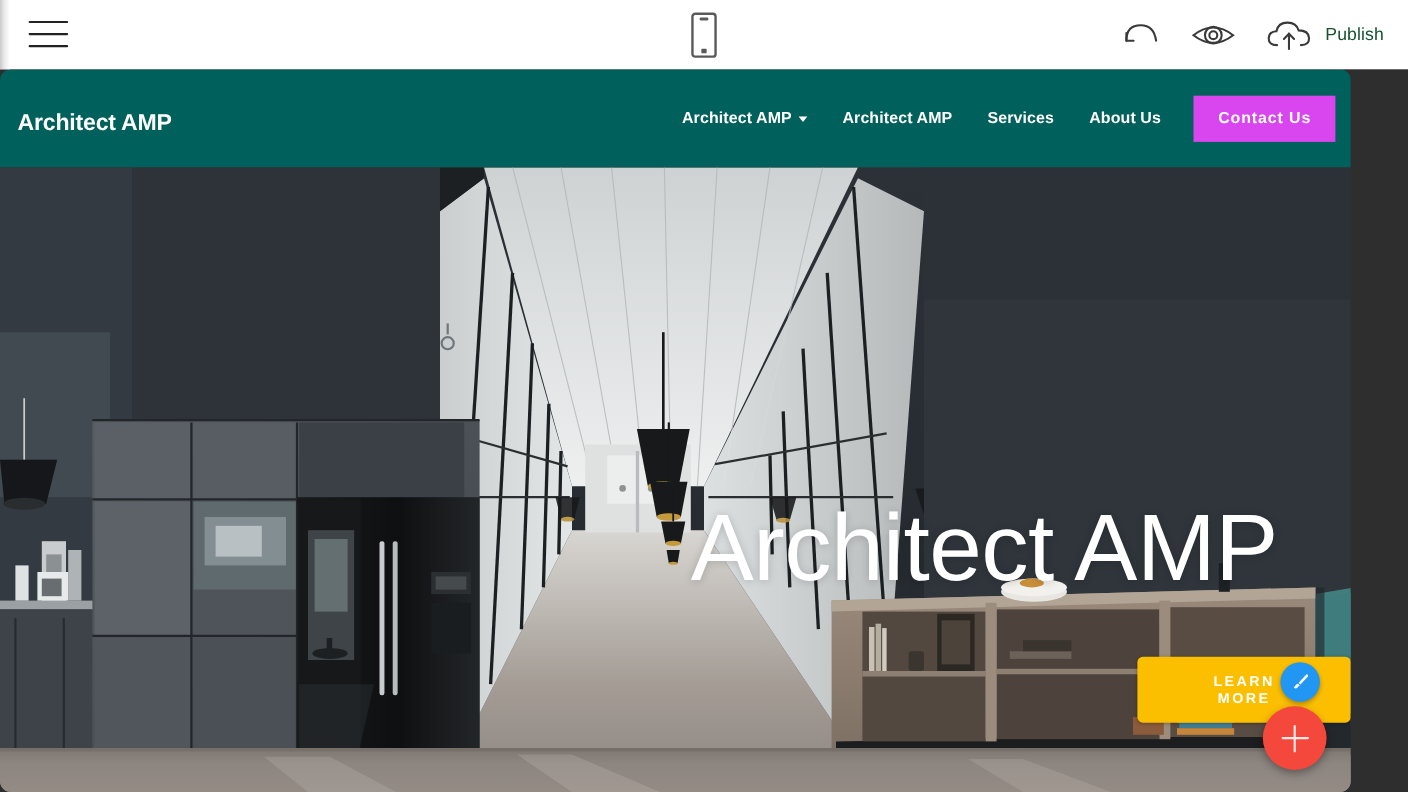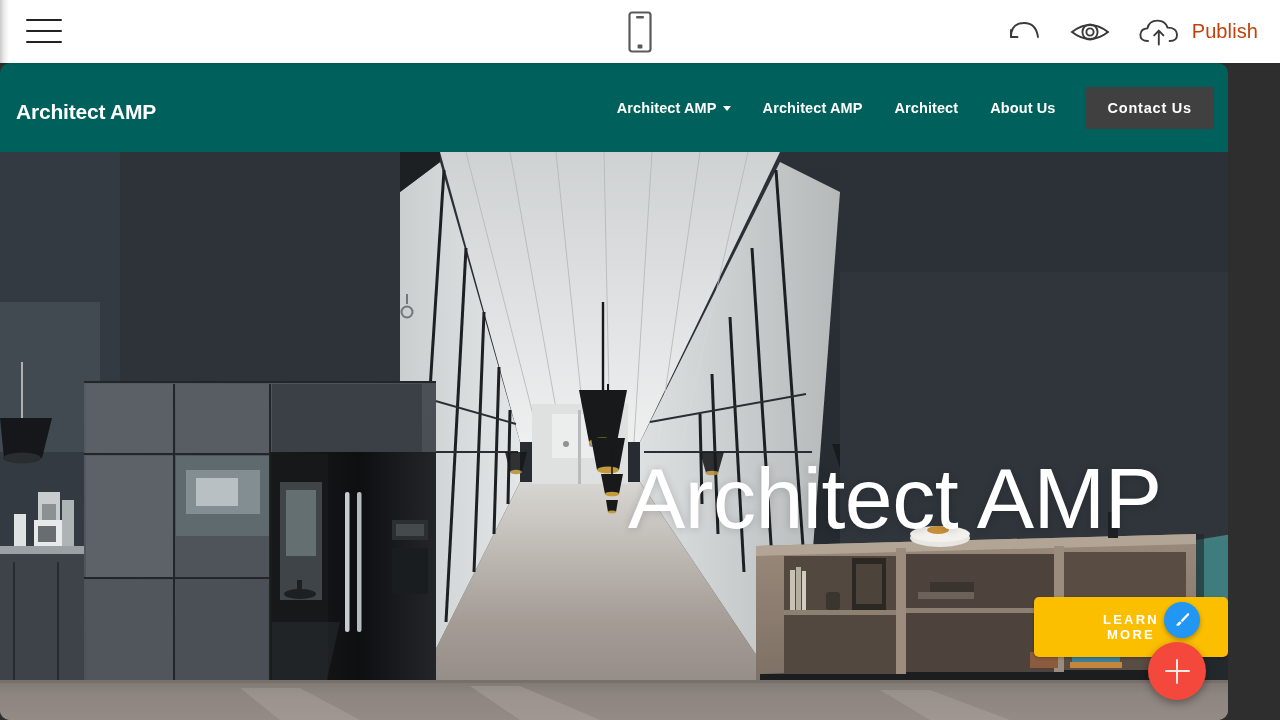--- a/index.html
+++ b/index.html
@@ -89,22 +89,22 @@
   }
   .publish-btn {
     display: flex;
     align-items: center;
     gap: 11px;
     cursor: pointer;
     background: none;
     border: none;
   }
   .publish-label {
-    font-size: 20px;
-    color: #c2410c;
+    font-size: 16px;
+    color: #14532d;
     font-family: "Liberation Sans", sans-serif;
     letter-spacing: 0.1px;
   }
 
   
   .site-canvas {
     position: absolute;
     top: 63px; left: 0;
     width: 1228px;
     height: 657px;
@@ -155,21 +155,21 @@
   }
   .caret {
     display: inline-block;
     width: 0; height: 0;
     border-left: 4.5px solid transparent;
     border-right: 4.5px solid transparent;
     border-top: 5px solid #ffffff;
     margin-top: 2px;
   }
   .nav-cta {
-    background: #404040;
+    background: #d946ef;
     color: #ffffff;
     font-size: 14.5px;
     font-weight: bold;
     letter-spacing: 0.8px;
     padding: 13px 22px;
     margin-left: 14px;
     cursor: pointer;
     white-space: nowrap;
   }
 
@@ -316,21 +316,21 @@
 
       <div class="nav-links">
         <div class="nav-item">
           <span>Architect AMP</span>
           <span class="caret"></span>
         </div>
         <div class="nav-item">
           <span>Architect AMP</span>
         </div>
         <div class="nav-item">
-          <span>Architect</span>
+          <span>Services</span>
         </div>
         <div class="nav-item">
           <span>About Us</span>
         </div>
         <div class="nav-cta">Contact Us</div>
       </div>
     </nav>
 
     <section class="hero">
 

